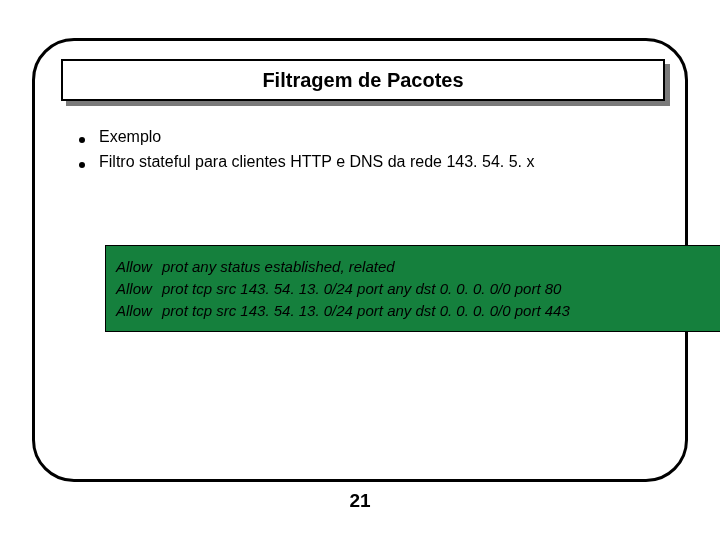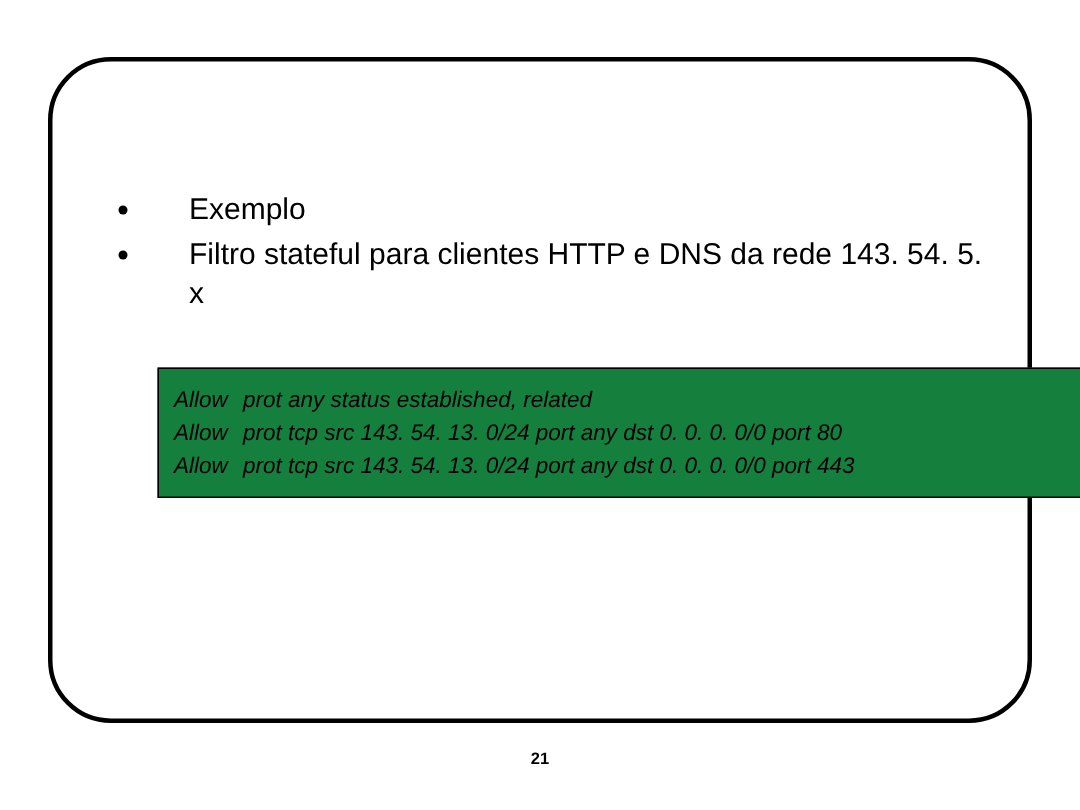--- a/index.html
+++ b/index.html
@@ -66,24 +66,23 @@
   .bullet .dot {
     width: 6px;
     height: 6px;
     background: #000;
     border-radius: 50%;
     margin-top: 10px;
     margin-right: 14px;
     flex-shrink: 0;
   }
   .bullet .text {
-    font-size: 20px;
+    font-size: 16px;
     color: #000;
     line-height: 1.3;
-    margin-left: 27px;
   }
   .rules-box {
     position: absolute;
     left: 70px;
     top: 204px;
     width: 663px;
     border: 1.5px solid #000;
     padding: 10px 10px 10px 10px;
     background: #15803d;
     font-style: italic;
@@ -94,30 +93,36 @@
     line-height: 1.45;
     white-space: nowrap;
   }
   .rule-line .act { display: inline-block; width: 46px; }
   .page-number {
     position: absolute;
     left: 0;
     right: 0;
     bottom: 28px;
     text-align: center;
-    font-size: 11px;
+    font-size: 19px;
     font-weight: bold;
     color: #000;
   }
 </style>
 </head>
 <body>
 
 <div class="slide-frame">
 
+  <div class="title-wrap">
+    <div class="title-shadow"></div>
+    <div class="title-box">
+      <div class="title-text">Filtragem de Pacotes</div>
+    </div>
+  </div>
 
   <div class="bullets">
     <div class="bullet">
       <div class="dot"></div>
       <div class="text">Exemplo</div>
     </div>
     <div class="bullet">
       <div class="dot"></div>
       <div class="text">Filtro stateful para clientes HTTP e DNS da rede 143. 54. 5. x</div>
     </div>

